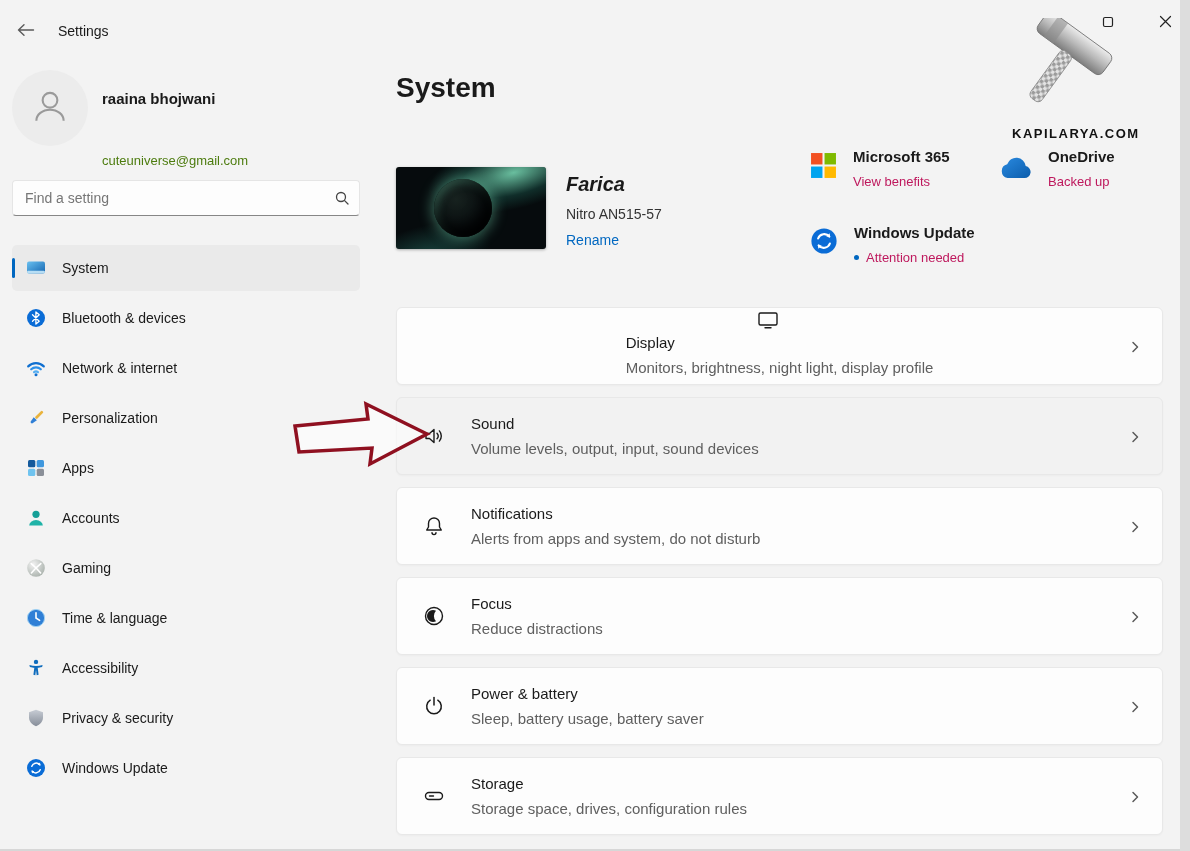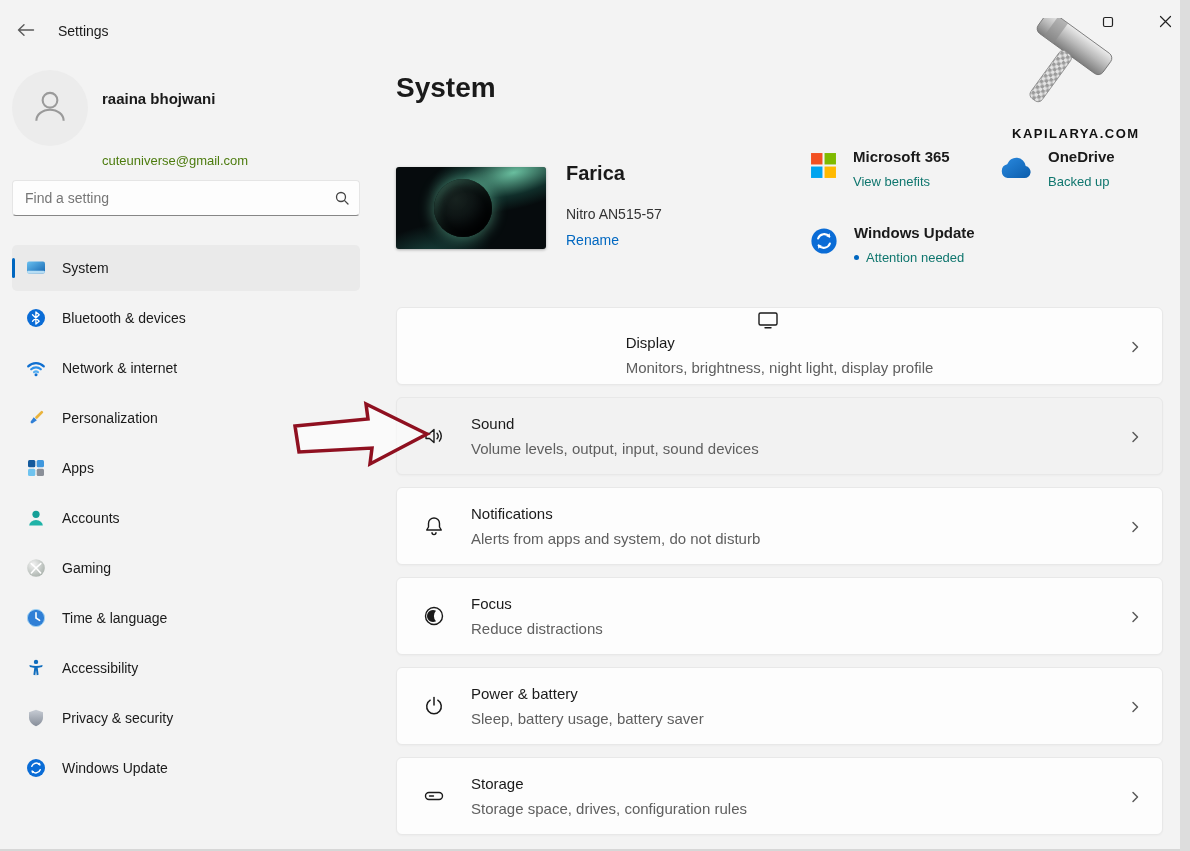--- a/index.html
+++ b/index.html
@@ -38,27 +38,27 @@
   .page-title{left:396px;top:72px;font-size:28px;font-weight:600;}
   .device-thumb{left:396px;top:167px;width:150px;height:82px;border-radius:3px;background:#060b0d;overflow:hidden;box-shadow:0 1px 3px rgba(0,0,0,.3);}
   .device-thumb .glow{position:absolute;inset:-25%;
     background:
       radial-gradient(ellipse 60% 45% at 72% 30%, rgba(130,235,195,.8), rgba(35,110,95,.35) 40%, transparent 65%),
       radial-gradient(ellipse 50% 40% at 25% 78%, rgba(45,130,115,.45), transparent 60%);
     transform:rotate(-14deg);}
   .device-thumb .planet{position:absolute;left:38px;top:12px;width:58px;height:58px;border-radius:50%;
     background:radial-gradient(circle at 38% 35%, #17221f, #04070a 72%);
     box-shadow:0 0 14px 2px rgba(140,255,210,.4), inset -7px -9px 14px rgba(0,0,0,.85), inset 3px 4px 8px rgba(120,220,180,.3);}
-  .device-name{left:566px;top:162px;font-size:20px;font-weight:600;}
+  .device-name{left:566px;top:173px;font-size:20px;font-weight:600;font-style:italic;}
   .device-model{left:566px;top:206px;font-size:14px;color:#333;}
   .device-rename{left:566px;top:232px;font-size:14px;color:#0067c0;cursor:pointer;}
   .status-block{display:flex;gap:16px;align-items:flex-start;cursor:pointer;}
   .status-m365{left:810px;top:148px;} .status-od{left:994px;top:148px;} .status-wu{left:810px;top:224px;}
   .status-title{font-size:15px;font-weight:bold;line-height:18px;}
-  .status-sub{font-size:13px;color:#0f766e;margin-top:8px;}
+  .status-sub{font-size:13px;color:#be185d;margin-top:8px;}
   .dot{display:inline-block;width:5px;height:5px;border-radius:50%;background:#0067c0;margin:0 7px 2px 0;vertical-align:middle;}
   .watermark-text{left:1012px;top:126px;font-size:13px;font-weight:600;letter-spacing:1.5px;color:#111;}
   .hammer{left:1018px;top:18px;}
   
   .card{
     left:396px;width:767px;height:78px;background:#fdfdfd;border:1px solid #e8e8e8;border-radius:6px;
     display:flex;align-items:center;padding:0 24px;box-sizing:border-box;cursor:pointer;
     box-shadow:0 1px 2px rgba(0,0,0,.03);
   }
   .card.highlighted{background:#f2f2f2;}

